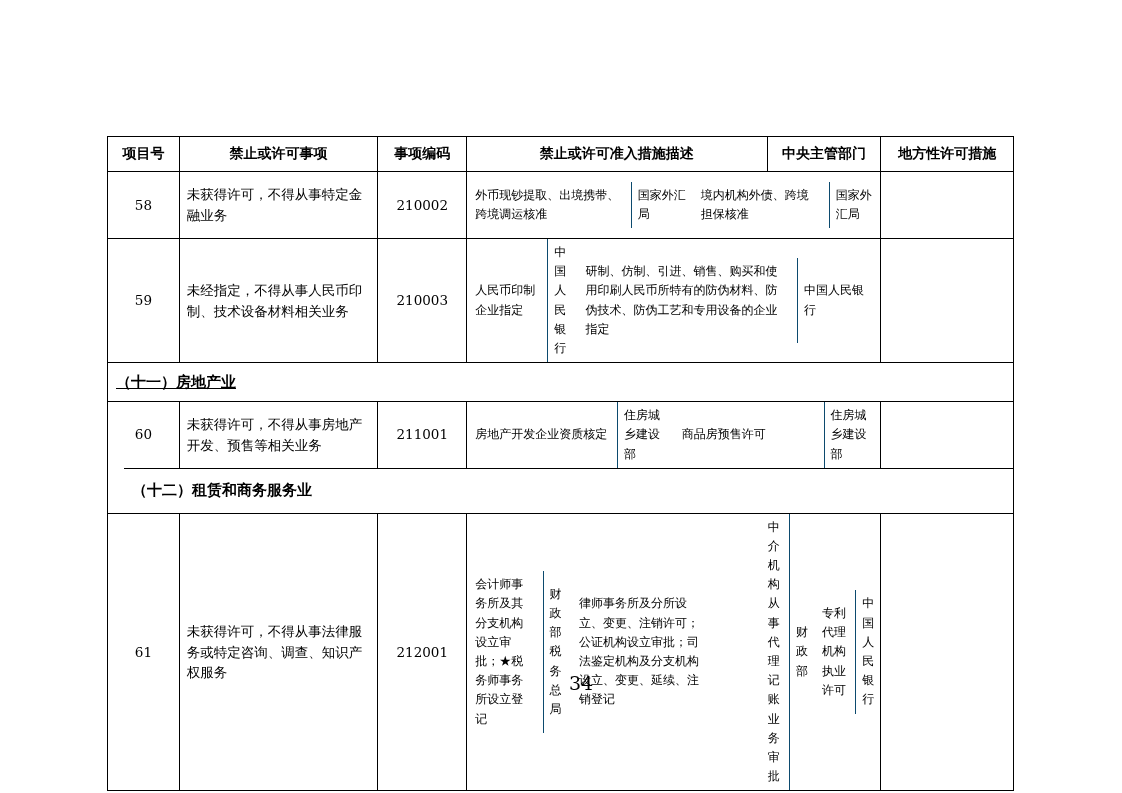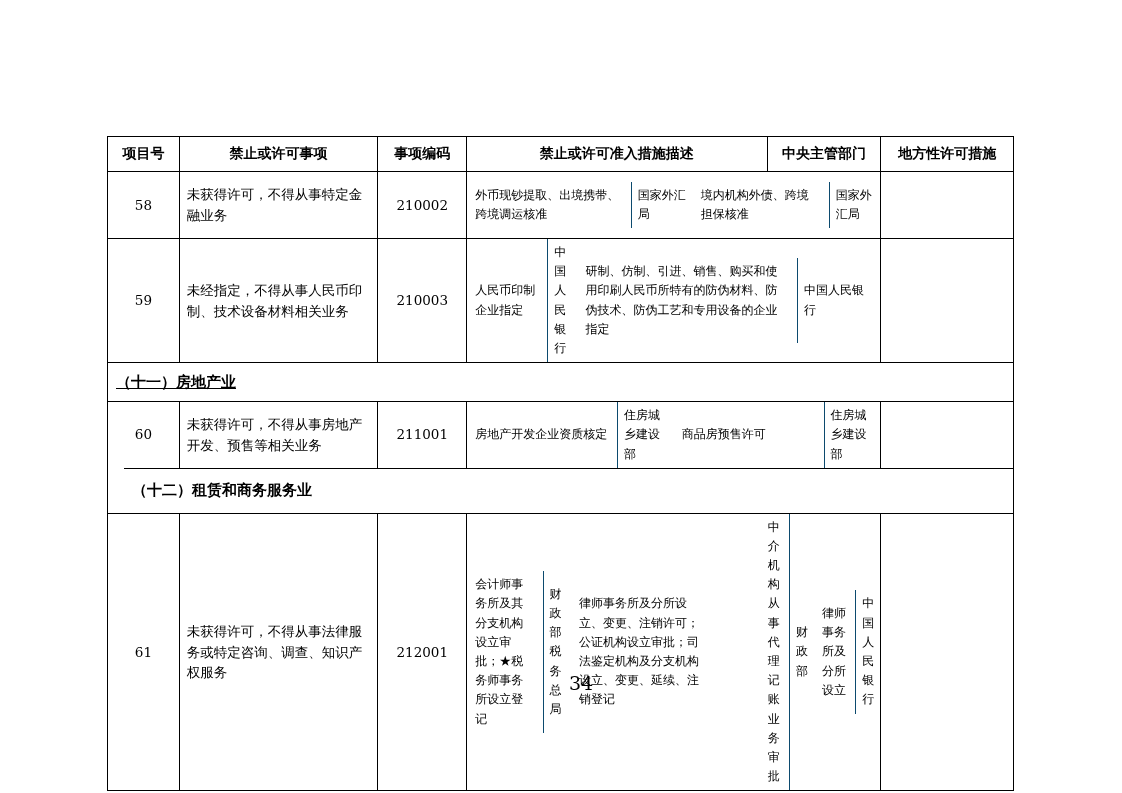--- a/index.html
+++ b/index.html
@@ -189,21 +189,21 @@
 税务总局</div>
           </div>
           <div class="pair">
             <div class="measure">律师事务所及分所设立、变更、注销许可；公证机构设立审批；司法鉴定机构及分支机构设立、变更、延续、注销登记</div>
           </div>
           <div class="pair">
             <div class="measure">中介机构从事代理记账业务审批</div>
             <div class="dept">财政部</div>
           </div>
           <div class="pair">
-            <div class="measure">律师事务所及分所设立</div>
+            <div class="measure">专利代理机构执业许可</div>
             <div class="dept">中国人民银行</div>
           </div>
         </div>
         <div class="cell last"></div>
       </div>
     </div>
   <div class="page-number">34</div>
 </div>
 
 </body></html>

